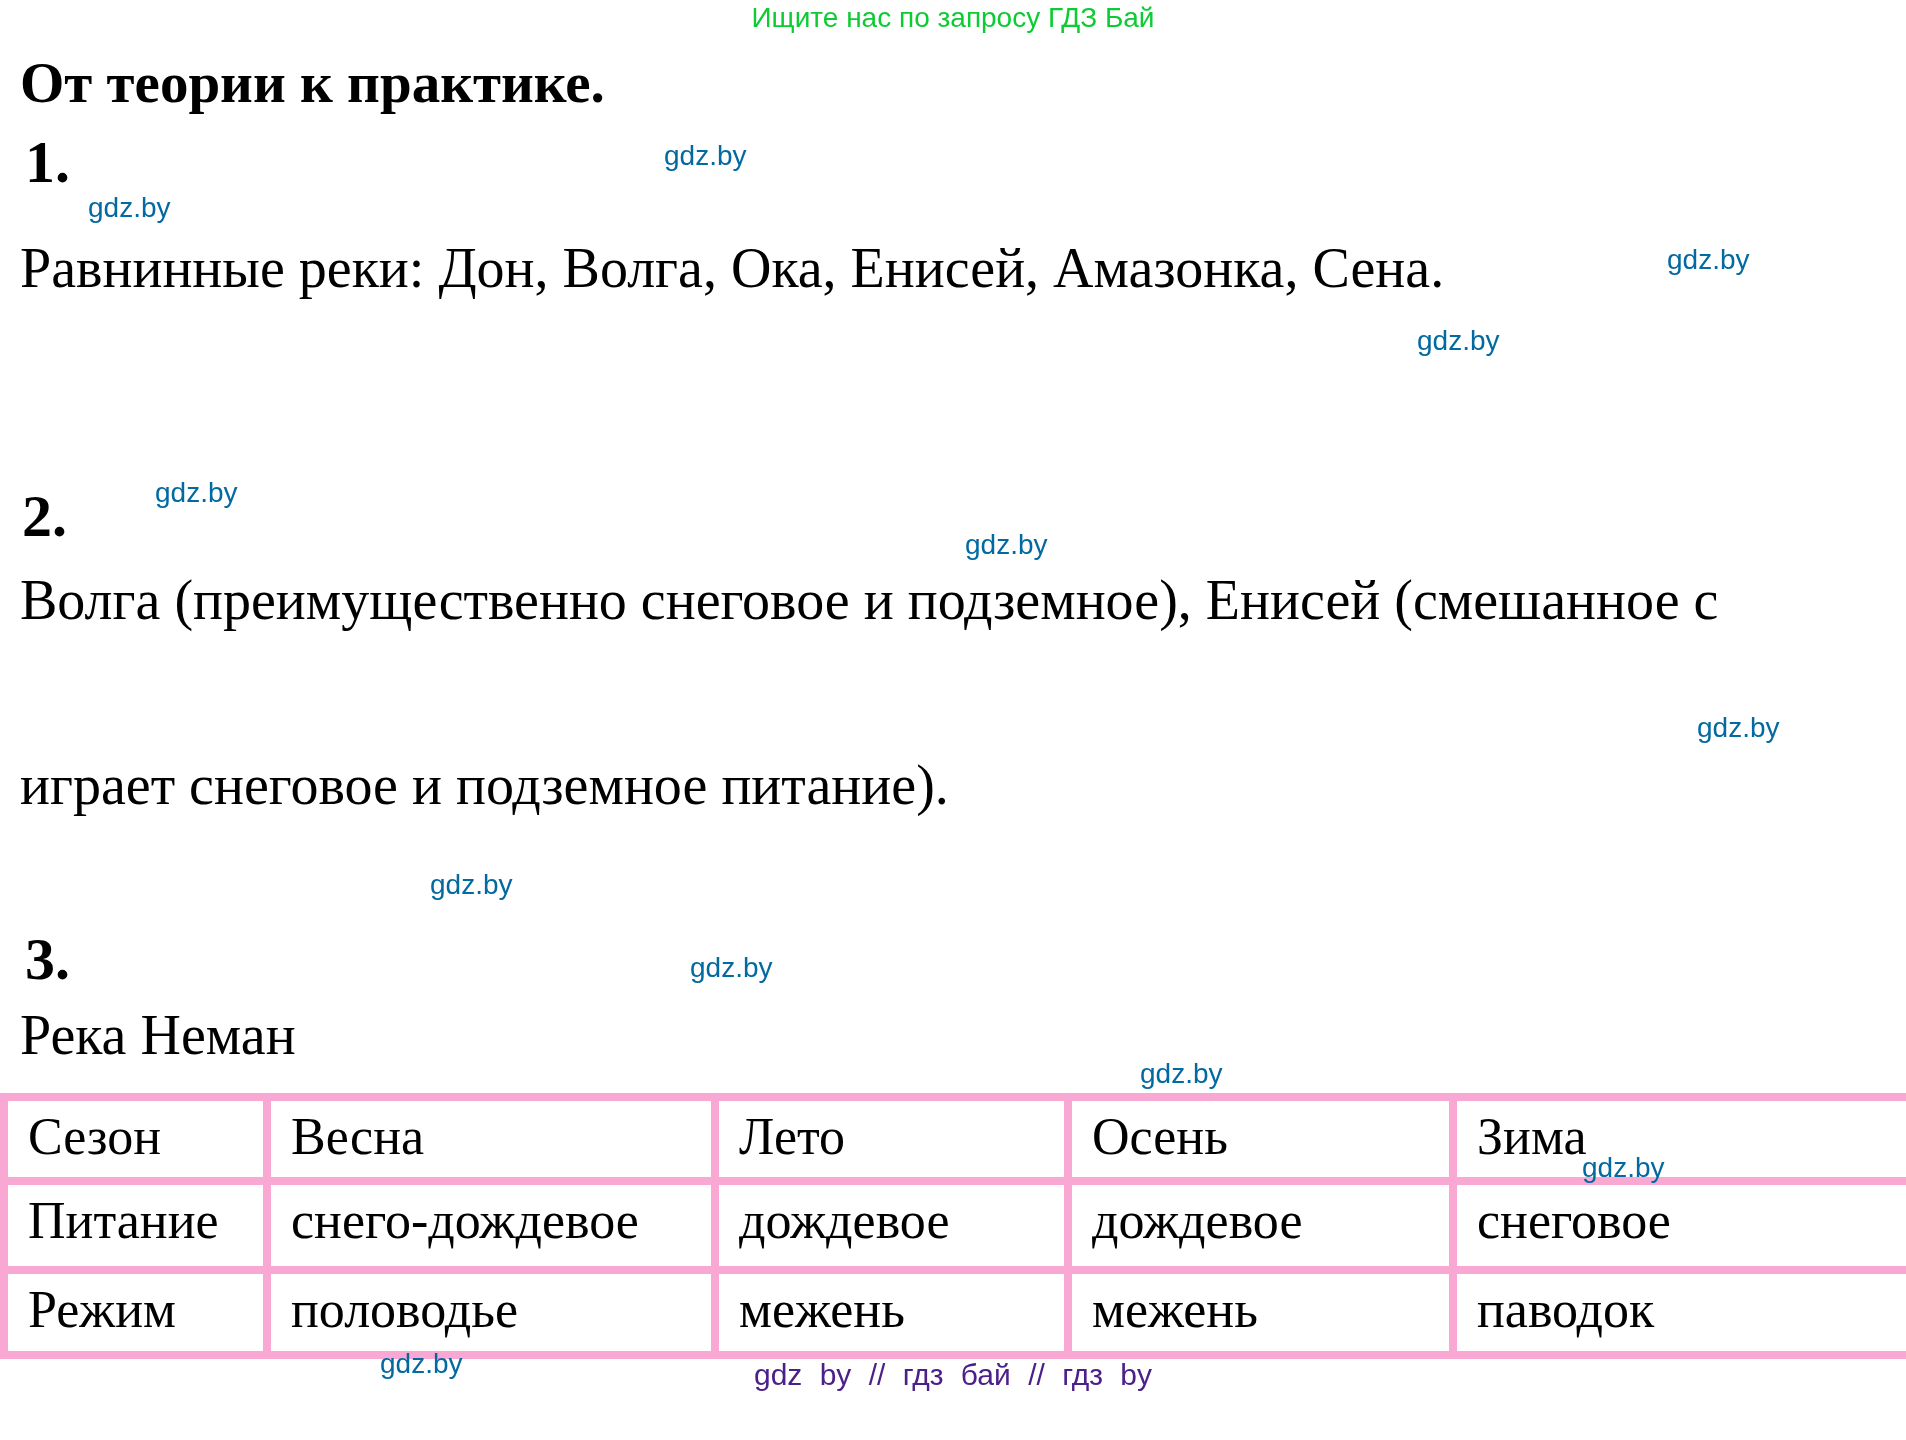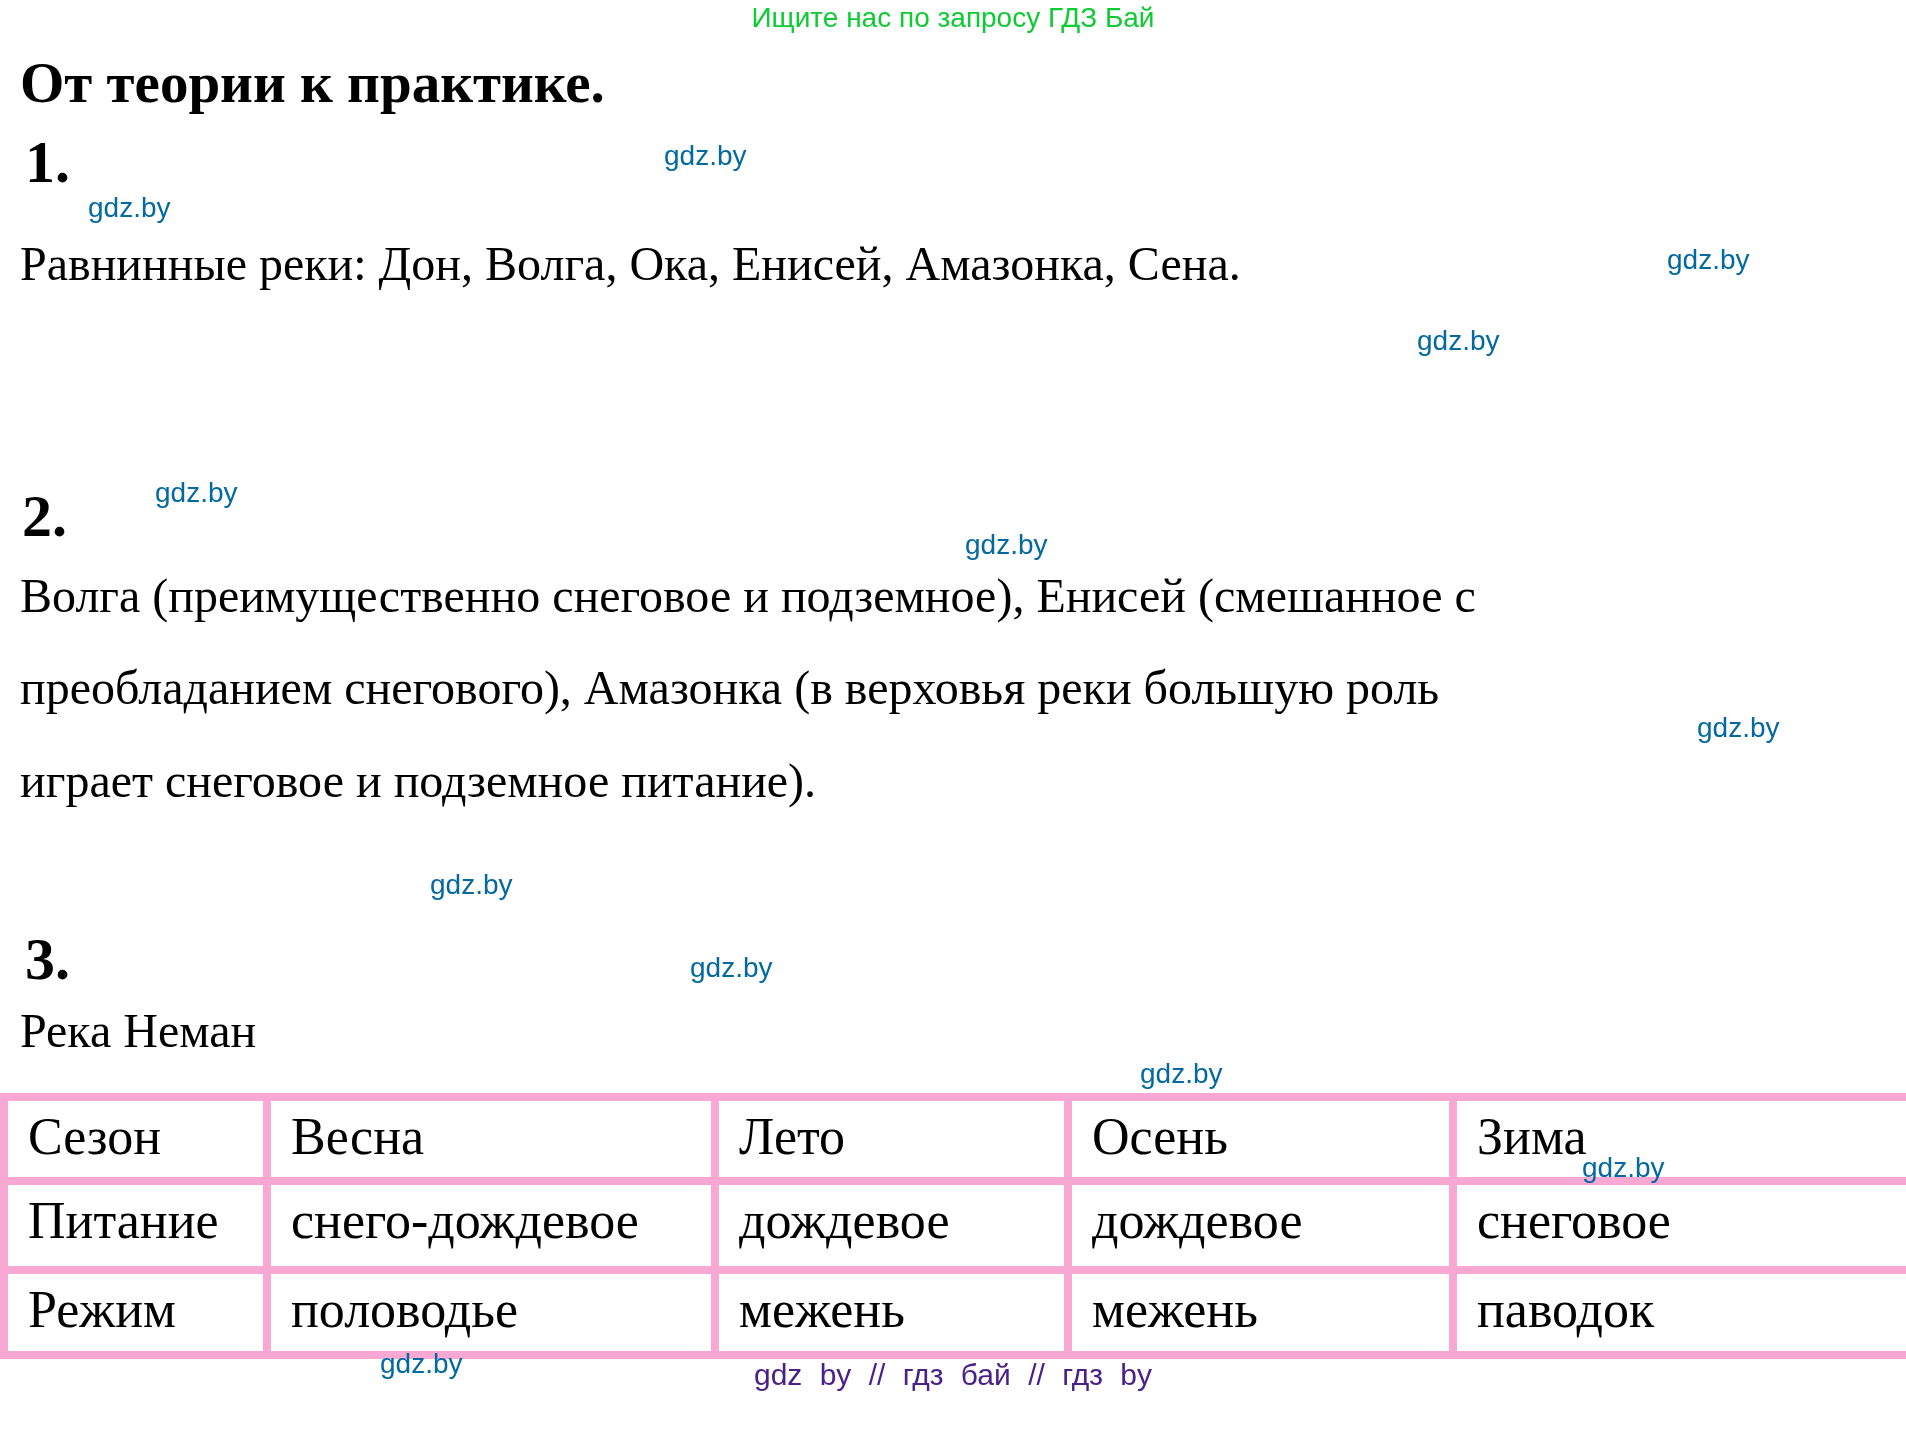--- a/index.html
+++ b/index.html
@@ -29,21 +29,21 @@
     white-space: nowrap;
   }
   .tasknum {
     position: absolute;
     font-size: 60px;
     font-weight: bold;
     line-height: 1.1;
   }
   .bodyline {
     position: absolute;
-    font-size: 48px;
+    font-size: 56px;
     line-height: 1.15;
     white-space: nowrap;
   }
   .wm {
     position: absolute;
     font-family: "Liberation Sans", sans-serif;
     font-size: 28px;
     color: #0369a1;
     white-space: nowrap;
   }
@@ -88,21 +88,20 @@
 
   <div class="banner">Ищите нас по запросу ГДЗ Бай</div>
 
   <h1 class="heading">От теории к практике.</h1>
 
   <div class="tasknum" style="left:25px; top:129px;">1.</div>
   <div class="bodyline" style="left:20px; top:236px;">Равнинные реки: Дон, Волга, Ока, Енисей, Амазонка, Сена.</div>
 
   <div class="tasknum" style="left:22px; top:483px;">2.</div>
   <div class="bodyline" style="left:20px; top:568px;">Волга (преимущественно снеговое и подземное), Енисей (смешанное с</div>
-  <div class="bodyline" style="left:20px; top:660px;">преобладанием снегового), Амазонка (в верховья реки большую роль</div>
   <div class="bodyline" style="left:20px; top:753px;">играет снеговое и подземное питание).</div>
 
   <div class="tasknum" style="left:25px; top:926px;">3.</div>
   <div class="bodyline" style="left:20px; top:1003px;">Река Неман</div>
 
   <div class="tablewrap">
     <table class="seasons-table">
       <colgroup>
         <col style="width:263px">
           <col style="width:448px">

